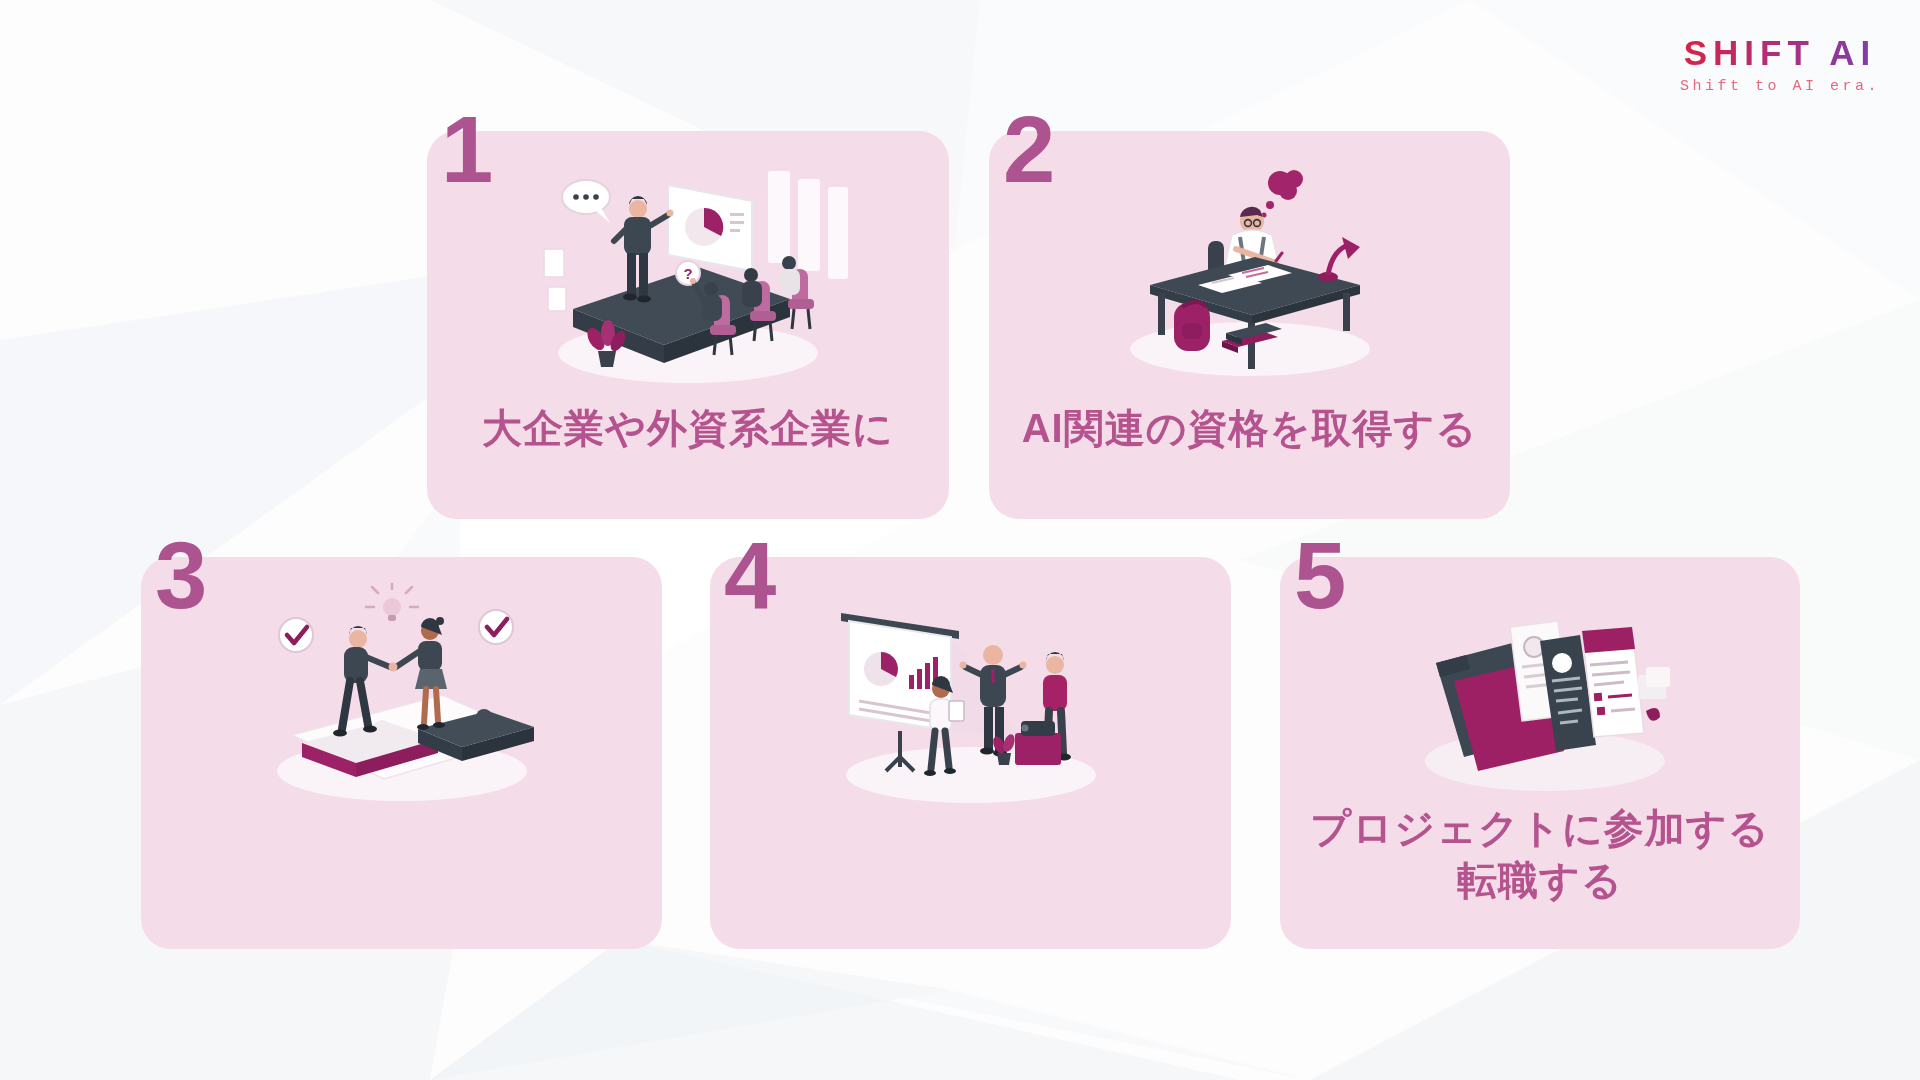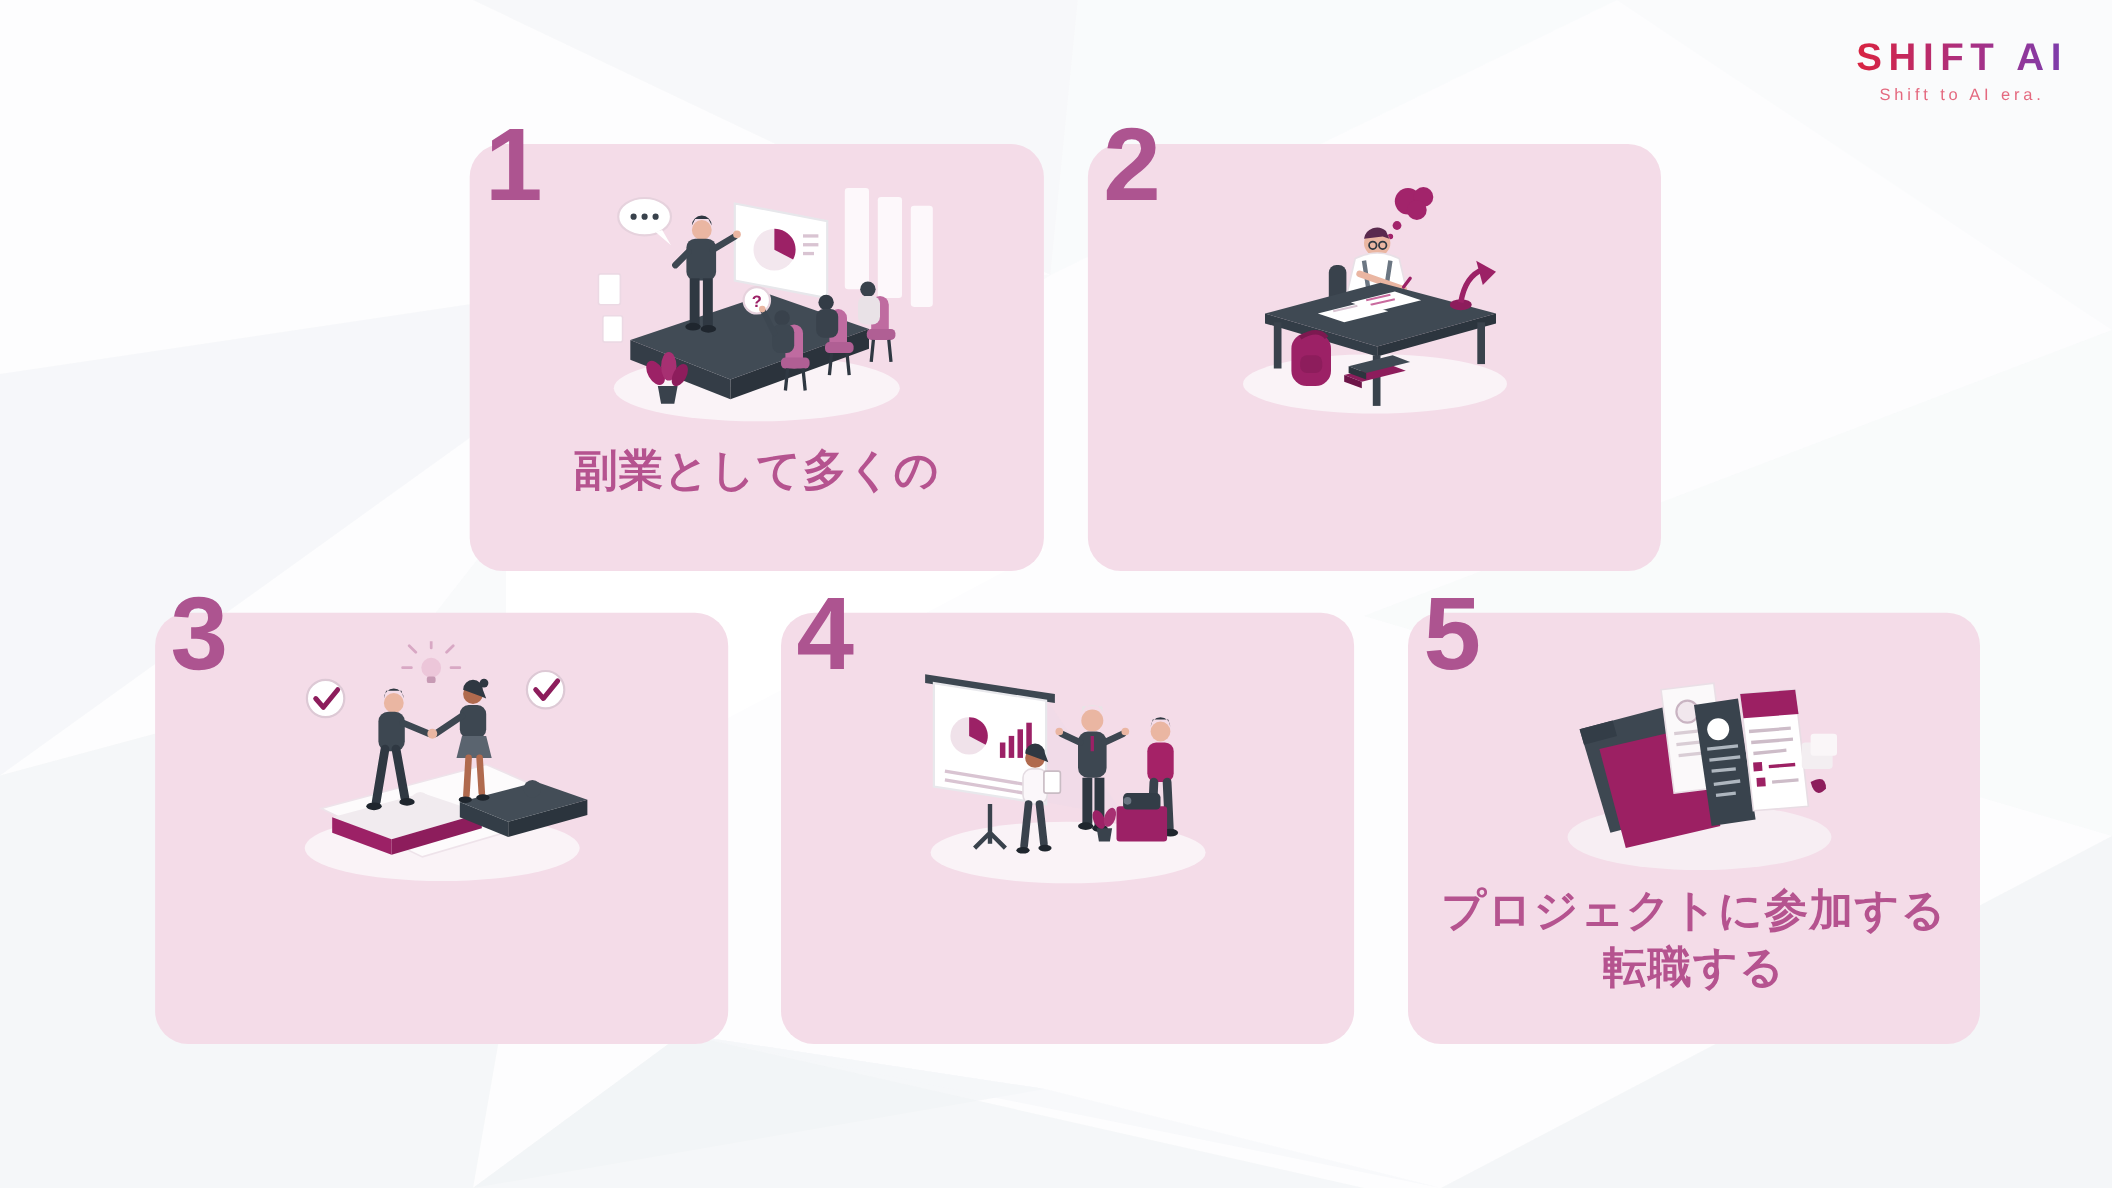--- a/index.html
+++ b/index.html
@@ -43,21 +43,21 @@
     font-size:35px;font-weight:bold;letter-spacing:6px;
     color:#b22d72;white-space:nowrap;
   }
   @supports (-webkit-background-clip:text){
     .logo-title{
       background:linear-gradient(90deg,#d92340 0%,#a83084 55%,#7b3dae 100%);
       -webkit-background-clip:text;background-clip:text;color:transparent;
     }
   }
   .logo-tagline{
-    margin-top:5px;font-size:15px;letter-spacing:3.5px;color:#e4697f;white-space:nowrap;
+    margin-top:5px;font-size:15px;letter-spacing:3.5px;color:#e4697f;white-space:nowrap;font-family:Liberation Mono, monospace;
   }
 </style>
 </head>
 <body>
 
 <div class="stage">
 
   <svg class="bg" viewBox="0 0 1920 1080" preserveAspectRatio="none" aria-hidden="true">
     <rect x="0" y="0" width="1920" height="1080" fill="#fdfdfe"></rect>
     <polygon points="430,0 980,0 955,250" fill="#f2f4f6" opacity="0.55"></polygon>
@@ -146,21 +146,21 @@
         <rect x="262" y="112" width="20" height="26" rx="7" fill="#e9e2e7"></rect>
       </g>
       <g>
         <path d="M80 194 h18 l-3 16 h-12 z" fill="#39424c"></path>
         <ellipse cx="78" cy="182" rx="7" ry="12" fill="#9c2166" transform="rotate(-30 78 182)"></ellipse>
         <ellipse cx="90" cy="176" rx="7" ry="13" fill="#a73072"></ellipse>
         <ellipse cx="100" cy="184" rx="6" ry="11" fill="#8d1d5c" transform="rotate(28 100 184)"></ellipse>
       </g>
     </svg>
     <div class="card-title">
-      <span>副業として多くの</span>
+      <span>大企業や外資系企業に</span>
     </div>
   </div>
 
   <div class="card c2">
     <div class="card-number">2</div>
     <svg class="card-illus" viewBox="0 0 340 230">
       <ellipse cx="170" cy="192" rx="120" ry="27" fill="#faf3f7"></ellipse>
       <g>
         <circle cx="200" cy="26" r="12" fill="#a2246b"></circle>
         <circle cx="214" cy="22" r="9" fill="#a2246b"></circle>
@@ -203,20 +203,23 @@
         <rect x="102" y="166" width="20" height="16" rx="6" fill="#8d1d5c"></rect>
         <path d="M102 150 q16 -10 24 0" stroke="#7c1950" stroke-width="4" fill="none"></path>
       </g>
       <g>
         <polygon points="142,184 182,174 198,180 158,190" fill="#8d1d5c"></polygon>
         <polygon points="142,184 158,190 158,196 142,190" fill="#6d1448"></polygon>
         <polygon points="146,176 186,166 202,172 162,182" fill="#3f4953"></polygon>
         <polygon points="146,176 162,182 162,188 146,182" fill="#2c353e"></polygon>
       </g>
     </svg>
+    <div class="card-title">
+      <span>AI関連の資格を取得する</span>
+    </div>
   </div>
 
   <div class="card c3">
     <div class="card-number">3</div>
     <svg class="card-illus" viewBox="0 0 340 230">
       <ellipse cx="170" cy="188" rx="125" ry="30" fill="#faf3f7"></ellipse>
       <polygon points="60,152 210,112 302,152 152,196" fill="#fdfbfc" stroke="#eee3ea" stroke-width="1.5"></polygon>
       <g>
         <polygon points="70,160 152,138 206,156 124,180" fill="#f1ebef"></polygon>
         <circle cx="150" cy="145" r="8" fill="#f1ebef"></circle>

